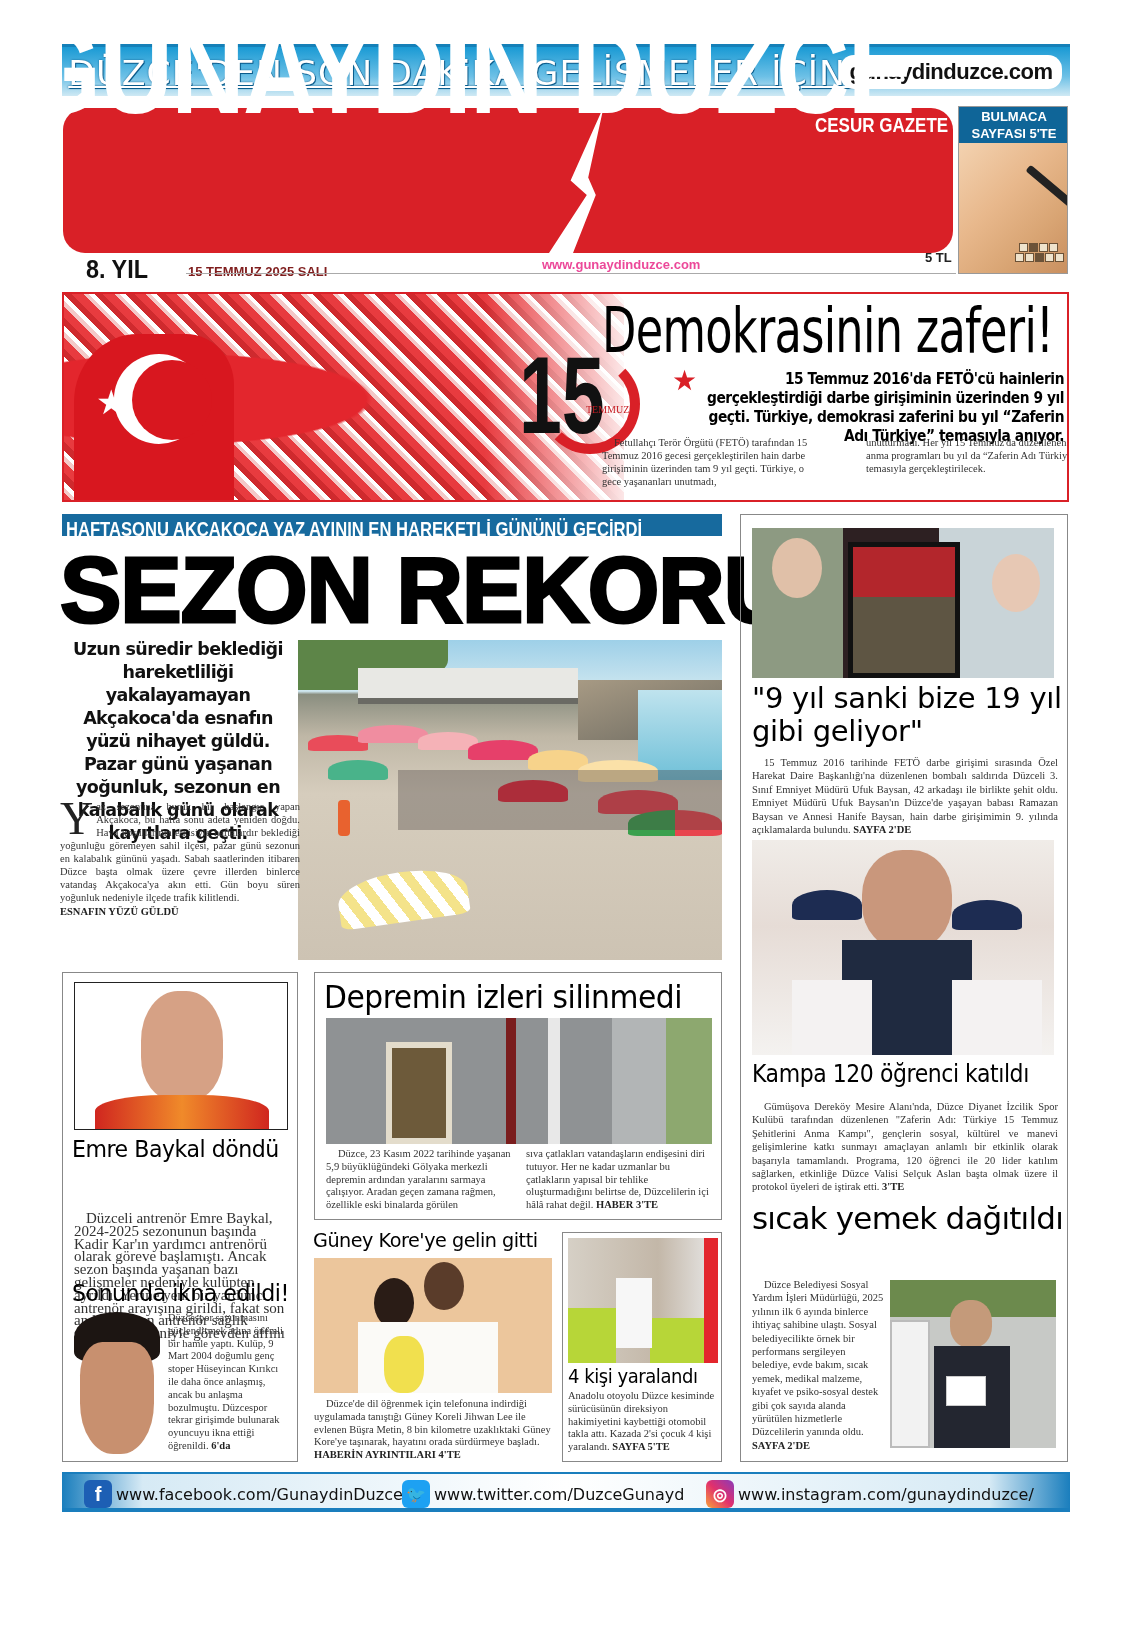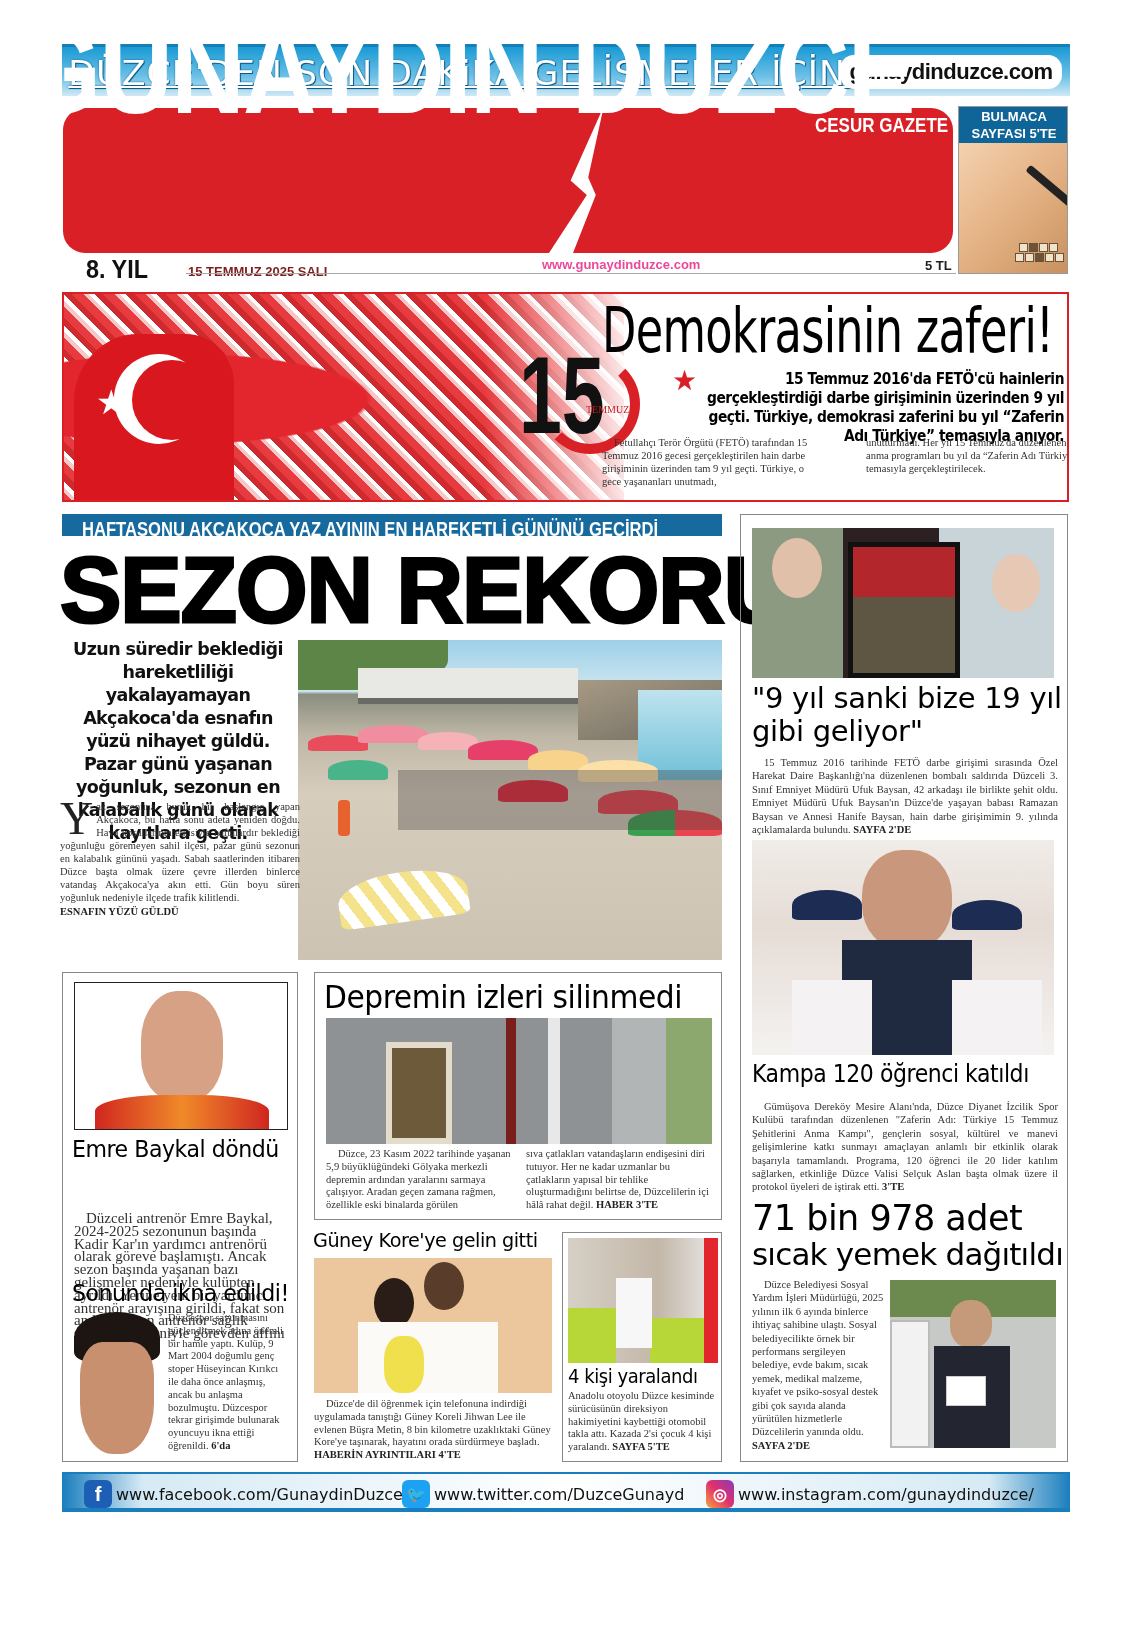--- a/index.html
+++ b/index.html
@@ -16,21 +16,21 @@
 #mast-word1{left:22px;top:8px;font-size:124px;color:#fff;font-family:"Liberation Sans",sans-serif;font-weight:bold;transform:scaleX(0.82);transform-origin:left top;line-height:1;letter-spacing:-2px;white-space:nowrap}
 #mast-word2{left:572px;top:8px;font-size:124px;color:#fff;font-family:"Liberation Sans",sans-serif;font-weight:bold;transform:scaleX(0.82);transform-origin:left top;line-height:1;letter-spacing:-2px;white-space:nowrap}
 #cesur{left:752px;top:6px;font-size:20px;color:#fff;font-family:"Liberation Sans",sans-serif;font-weight:bold;transform:scaleX(.85);transform-origin:left top;white-space:nowrap}
 #bulmaca{left:958px;top:106px;width:110px;height:168px;border:1px solid #999;overflow:hidden}
 #bulmaca-head{left:0;top:0;width:110px;height:36px;background:#0f6598;color:#fff;text-align:center;font-family:"Liberation Sans",sans-serif;font-weight:bold;font-size:13px;line-height:17px;padding-top:1px}
 #bulmaca-img{left:0;top:36px;width:110px;height:132px;background:linear-gradient(135deg,#f3d2b0 0%,#e8b88c 40%,#d9a574 70%,#c88e5e 100%)}
 .grid-cell{position:absolute;width:9px;height:9px;border:1px solid #6b5238;background:#efe3cc}
 #year{left:86px;top:254px;font-size:26px;font-family:"Liberation Sans",sans-serif;font-weight:bold;color:#111;transform:scaleX(.9);transform-origin:left top}
 #date{left:188px;top:264px;font-size:13px;font-family:"Liberation Sans",sans-serif;font-weight:bold;color:#7f1d1d}
 #site{left:542px;top:257px;font-size:13px;font-family:"Liberation Sans",sans-serif;font-weight:bold;color:#ec4899}
-#price{left:925px;top:258px;font-size:13px;font-family:"Liberation Sans",sans-serif;font-weight:bold;color:#222}
+#price{left:925px;top:250px;font-size:13px;font-family:"Liberation Sans",sans-serif;font-weight:bold;color:#222}
 .rule{position:absolute;height:1px;background:#aaa}
 
 #hero{left:62px;top:292px;width:1007px;height:210px;border:2px solid #d92027;overflow:hidden;background:#fff}
 #hero-img{left:0;top:0;width:560px;height:210px;background:
 radial-gradient(ellipse at 20% 50%,#e3262d 0 30%,transparent 31%),
 repeating-linear-gradient(45deg,#e83b3f 0 8px,#f4c9c8 8px 12px,#fff 12px 16px,#cf2a2e 16px 22px),
 #e23c40}
 #hero-flag{left:10px;top:40px;width:160px;height:170px;background:#d8171f;border-radius:40% 30% 0 0}
 #hero-crescent{left:50px;top:60px;width:90px;height:90px;border-radius:50%;background:#fff}
 #hero-crescent2{left:68px;top:66px;width:80px;height:80px;border-radius:50%;background:#d8171f}
@@ -38,21 +38,21 @@
 #hero-fade{left:420px;top:0;width:160px;height:210px;background:linear-gradient(90deg,rgba(255,255,255,0),#fff)}
 #badge15{left:455px;top:46px;font-size:110px;font-family:"Liberation Sans",sans-serif;font-weight:bold;color:#111;transform:scaleX(.7);transform-origin:left top;line-height:1}
 #badge-temmuz{left:522px;top:110px;font-size:10px;color:#c71e24;font-family:"Liberation Serif",serif}
 #badge-circle{left:476px;top:60px;width:100px;height:100px;border-radius:50%;border:10px solid #d92027;border-left-color:transparent;border-top-color:transparent}
 #hero-title{left:538px;top:4px;font-size:62px;font-family:"DejaVu Sans",sans-serif;font-weight:normal;color:#000;transform:scaleX(.72);transform-origin:left top;letter-spacing:-1px;white-space:nowrap;line-height:1.05}
 #hero-sub{left:600px;top:76px;width:400px;font-size:15px;font-family:"DejaVu Sans",sans-serif;font-weight:bold;color:#000;text-align:right;line-height:19px;letter-spacing:-0.5px;transform:scaleX(.92);transform-origin:right top}
 #hero-star2{left:608px;top:70px;font-size:28px;color:#d92027}
 #hero-col1{left:538px;top:142px;width:220px;font-size:10.5px;line-height:13px;color:#333;text-indent:12px}
 #hero-col2{left:802px;top:142px;width:220px;font-size:10.5px;line-height:13px;color:#333}
 
-#kicker{left:62px;top:514px;width:660px;height:22px;background:#176a9e;color:#fff;font-family:"Liberation Sans",sans-serif;font-weight:bold;font-size:21px;line-height:30px;padding-left:20px;white-space:nowrap;overflow:hidden}
+#kicker{left:62px;top:514px;width:660px;height:22px;background:#176a9e;color:#fff;font-family:"Liberation Sans",sans-serif;font-weight:bold;font-size:21px;line-height:30px;padding-left:4px;white-space:nowrap;overflow:hidden}
 #kicker span{display:inline-block;transform:scaleX(.79);transform-origin:left center}
 #sezon{left:60px;top:544px;font-size:92px;font-family:"Liberation Sans",sans-serif;font-weight:bold;color:#000;transform:scaleX(.95,1.0);transform-origin:left top;letter-spacing:-1px;line-height:1;white-space:nowrap;-webkit-text-stroke:3px #000}
 #deck{left:60px;top:638px;width:236px;font-size:17.5px;font-family:"DejaVu Sans",sans-serif;font-weight:bold;color:#111;text-align:center;line-height:23px;letter-spacing:-0.6px}
 #beach{left:298px;top:640px;width:424px;height:320px;overflow:hidden;background:linear-gradient(180deg,#9ed0e8 0%,#cfe7f0 16%,#8a8e80 17%,#bfb7a6 30%,#d6cdbd 48%,#cdc3b3 100%)}
 .umb{position:absolute;border-radius:50% 50% 10% 10%}
 #body1{left:60px;top:800px;width:240px;font-size:10.5px;line-height:13px;color:#333;text-align:justify}
 #dropcap{float:left;font-size:46px;line-height:38px;margin-right:3px;color:#222;font-family:"Liberation Serif",serif}
 .sub{font-weight:bold;color:#222;margin-top:1px}
 .ref{font-weight:bold;color:#222}
 
@@ -189,21 +189,20 @@
   <div style="position:absolute;left:110px;top:10px;width:90px;height:100px;background:#c9977c;border-radius:45%"></div>
   <div style="position:absolute;left:90px;top:100px;width:130px;height:115px;background:#1f2a40"></div>
   <div style="position:absolute;left:40px;top:50px;width:70px;height:30px;background:#1d2c52;border-radius:50% 50% 10% 10%"></div>
   <div style="position:absolute;left:200px;top:60px;width:70px;height:30px;background:#1d2c52;border-radius:50% 50% 10% 10%"></div>
   <div style="position:absolute;left:40px;top:140px;width:80px;height:75px;background:#f4f2f2"></div>
   <div style="position:absolute;left:200px;top:140px;width:90px;height:75px;background:#f4f2f2"></div>
 </div>
 <div id="kamp-title" class="abs">Kampa 120 öğrenci katıldı</div>
 <div id="kamp-body" class="abs"><span>Gümüşova Dereköy Mesire Alanı'nda, Düzce Diyanet İzcilik Spor Kulübü tarafından düzenlenen "Zaferin Adı: Türkiye 15 Temmuz Şehitlerini Anma Kampı", gençlerin sosyal, kültürel ve manevi gelişimlerine katkı sunmayı amaçlayan anlamlı bir etkinlik olarak başarıyla tamamlandı. Programa, 120 öğrenci ile 20 lider katılım sağlarken, etkinliğe Düzce Valisi Selçuk Aslan başta olmak üzere il protokol üyeleri de iştirak etti.</span> <span class="ref">3'TE</span></div>
 <div id="yemek-title" class="abs">
-  <div>71 bin 978 adet</div>
   <div style="font-size:31px;letter-spacing:-0.8px">sıcak yemek dağıtıldı</div>
 </div>
 <div id="yemek-body" class="abs"><span>Düzce Belediyesi Sosyal Yardım İşleri Müdürlüğü, 2025 yılının ilk 6 ayında binlerce ihtiyaç sahibine ulaştı. Sosyal belediyecilikte örnek bir performans sergileyen belediye, evde bakım, sıcak yemek, medikal malzeme, kıyafet ve psiko-sosyal destek gibi çok sayıda alanda yürütülen hizmetlerle Düzcelilerin yanında oldu.</span> <span class="ref">SAYFA 2'DE</span></div>
 <div id="photo-yemek" class="abs">
   <div style="position:absolute;left:0;top:40px;width:40px;height:128px;background:#f2f2f2;border:2px solid #bbb"></div>
   <div style="position:absolute;left:60px;top:20px;width:42px;height:48px;background:#c49a7a;border-radius:45%"></div>
   <div style="position:absolute;left:44px;top:66px;width:76px;height:102px;background:#232630"></div>
   <div style="position:absolute;left:56px;top:96px;width:40px;height:30px;background:#fff;border:1px solid #ccc"></div>
 </div>
 

